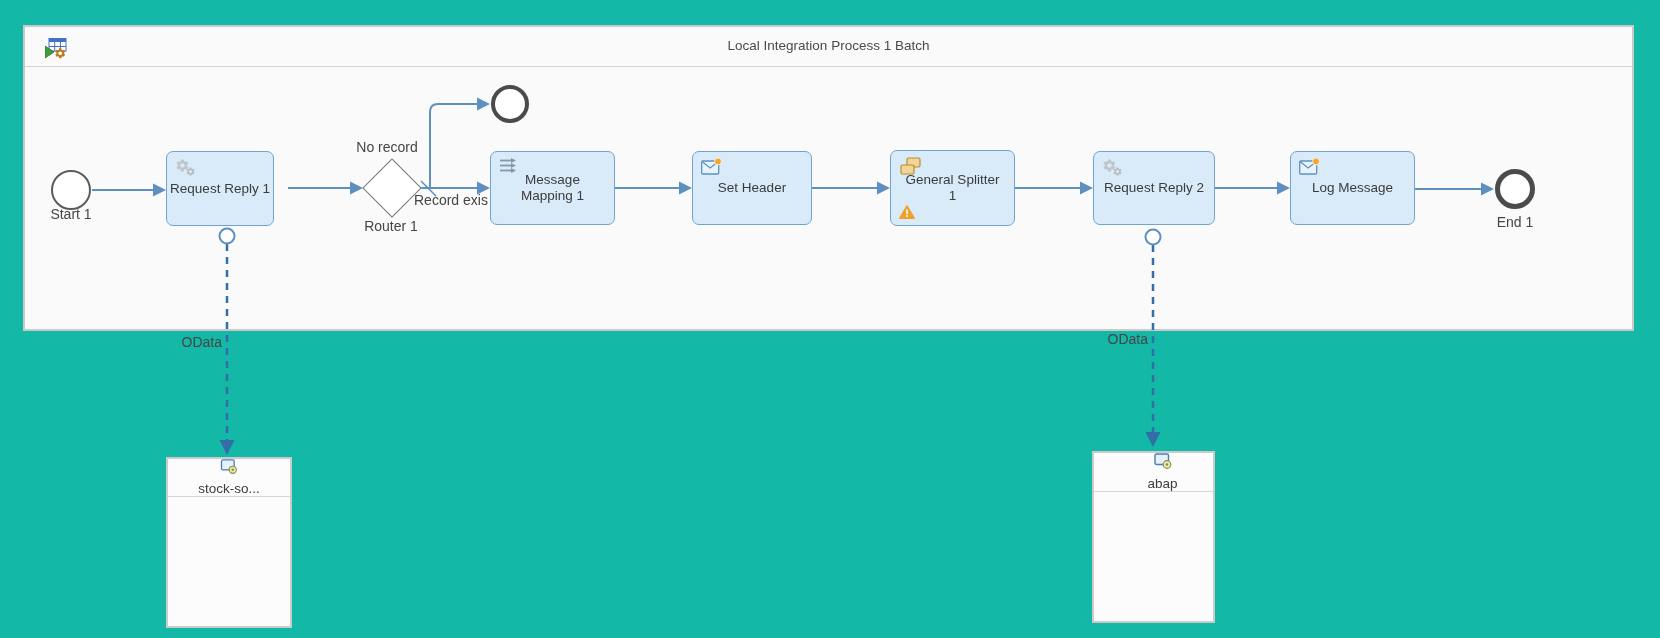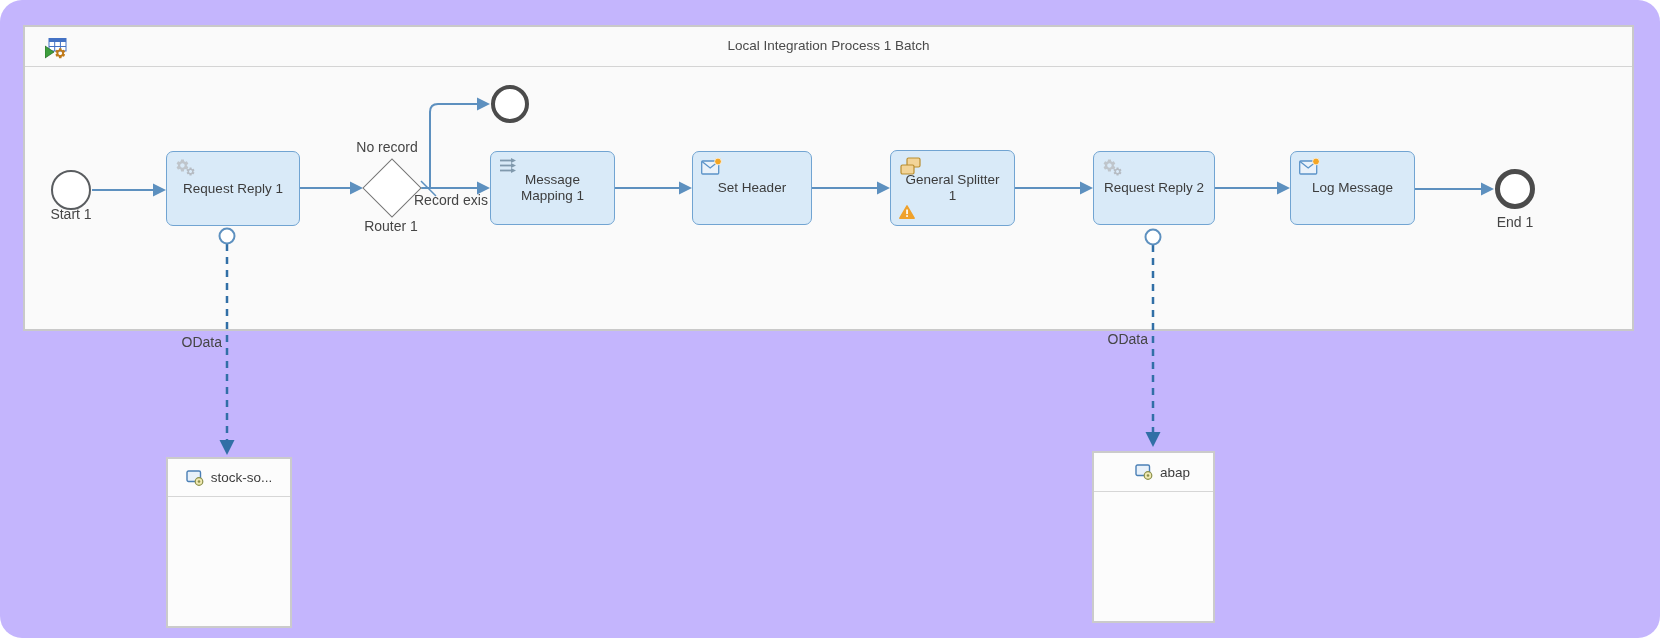--- a/index.html
+++ b/index.html
@@ -1,18 +1,18 @@
 <!DOCTYPE html>
 <html><head>
 <meta charset="utf-8">
 <style>
   * { margin:0; padding:0; box-sizing:border-box; }
   html,body { background:#fff; }
   body { font-family:"Liberation Sans", sans-serif; color:#3f3f3f; }
-  .canvas { position:relative; width:1660px; height:638px; background:#c4b5fd; overflow:hidden;border-radius:22px; }
+  .canvas { position:relative; width:1660px; height:638px; background:#14b8a6; overflow:hidden; }
 
   
   .proc-container { position:absolute; left:23px; top:25px; width:1611px; height:306px;
     background:#fafafa; border:2px solid #c9c9c9; }
   .proc-header { position:absolute; left:0; top:0; width:100%; height:40px;
     border-bottom:1px solid #d4d4d4; }
   .proc-title { position:absolute; left:0; top:11px; width:100%; text-align:center;
     font-size:13.5px; color:#4a4a4a; }
   .proc-icon { position:absolute; left:20px; top:11px; width:22px; height:21px; }
 
@@ -35,21 +35,21 @@
 
   
   .lbl { position:absolute; font-size:14px; color:#454545; white-space:nowrap; }
   .lbl.center { text-align:center; }
   .lbl.right { text-align:right; }
 
   
   .participant { position:absolute; background:#fcfcfc; border:2px solid #cbcbcb; }
   .participant .p-header { position:absolute; left:0; top:0; width:100%;
     border-bottom:1px solid #d6d6d6; display:flex; align-items:center; justify-content:center; gap:7px;
-    font-size:13.5px; color:#3c3c3c; }
+    font-size:13.5px; color:#3c3c3c;flex-direction:column; }
   .edges { position:absolute; left:0; top:0; width:1660px; height:638px; }
 </style>
 </head>
 <body>
 
 <div class="canvas">
 
   <div class="proc-container">
     <div class="proc-header">
       <svg class="proc-icon" viewBox="0 0 22 21">
@@ -110,21 +110,21 @@
   <div class="lbl center" style="left:465px; top:133px; width:90px;margin-top:44px;">End 3</div>
 
   <div class="event end-event" style="left:1495px; top:169px;"></div>
   <div class="lbl center" style="left:1470px; top:214px; width:90px;">End 1</div>
 
   <div class="lbl center" style="left:337px; top:139px; width:100px;">No record</div>
   <div class="lbl" style="left:414px; top:192px; z-index:1;">Record exis</div>
   <div class="gateway" style="left:371px; top:167px;"></div>
   <div class="lbl center" style="left:341px; top:218px; width:100px;">Router 1</div>
 
-  <div class="task" style="left:166px; top:151px; width:134px; height:75px; z-index:2;">
+  <div class="task" style="left:166px; top:151px; width:108px; height:75px; z-index:2;">
     <svg class="node-icon" width="21" height="19" viewBox="0 0 21 19">
       <g fill="#bfc5cb" fill-rule="evenodd" transform="scale(0.62)">
         <path d="M19.14,12.94c0.04-0.3,0.06-0.61,0.06-0.94c0-0.32-0.02-0.64-0.07-0.94l2.03-1.58c0.18-0.14,0.23-0.41,0.12-0.61l-1.92-3.32c-0.12-0.22-0.37-0.29-0.59-0.22l-2.39,0.96c-0.5-0.38-1.03-0.7-1.62-0.94L14.4,2.81c-0.04-0.24-0.24-0.41-0.48-0.41h-3.84c-0.24,0-0.43,0.17-0.47,0.41L9.25,5.35C8.66,5.59,8.12,5.92,7.63,6.29L5.24,5.33c-0.22-0.08-0.47,0-0.59,0.22L2.74,8.87C2.62,9.08,2.66,9.34,2.86,9.48l2.03,1.58C4.84,11.36,4.8,11.69,4.8,12s0.02,0.64,0.07,0.94l-2.03,1.58c-0.18,0.14-0.23,0.41-0.12,0.61l1.92,3.32c0.12,0.22,0.37,0.29,0.59,0.22l2.39-0.96c0.5,0.38,1.03,0.7,1.62,0.94l0.36,2.54c0.05,0.24,0.24,0.41,0.48,0.41h3.84c0.24,0,0.44-0.17,0.47-0.41l0.36-2.54c0.59-0.24,1.13-0.56,1.62-0.94l2.39,0.96c0.22,0.08,0.47,0,0.59-0.22l1.92-3.32c0.12-0.22,0.07-0.47-0.12-0.61L19.14,12.94z M12,15.6c-1.98,0-3.6-1.62-3.6-3.6s1.62-3.6,3.6-3.6s3.6,1.62,3.6,3.6S13.98,15.6,12,15.6z"></path>
       </g>
       <g fill="#b6bcc3" fill-rule="evenodd" transform="translate(10.5,8.5) scale(0.42)">
         <path d="M19.14,12.94c0.04-0.3,0.06-0.61,0.06-0.94c0-0.32-0.02-0.64-0.07-0.94l2.03-1.58c0.18-0.14,0.23-0.41,0.12-0.61l-1.92-3.32c-0.12-0.22-0.37-0.29-0.59-0.22l-2.39,0.96c-0.5-0.38-1.03-0.7-1.62-0.94L14.4,2.81c-0.04-0.24-0.24-0.41-0.48-0.41h-3.84c-0.24,0-0.43,0.17-0.47,0.41L9.25,5.35C8.66,5.59,8.12,5.92,7.63,6.29L5.24,5.33c-0.22-0.08-0.47,0-0.59,0.22L2.74,8.87C2.62,9.08,2.66,9.34,2.86,9.48l2.03,1.58C4.84,11.36,4.8,11.69,4.8,12s0.02,0.64,0.07,0.94l-2.03,1.58c-0.18,0.14-0.23,0.41-0.12,0.61l1.92,3.32c0.12,0.22,0.37,0.29,0.59,0.22l2.39-0.96c0.5,0.38,1.03,0.7,1.62,0.94l0.36,2.54c0.05,0.24,0.24,0.41,0.48,0.41h3.84c0.24,0,0.44-0.17,0.47-0.41l0.36-2.54c0.59-0.24,1.13-0.56,1.62-0.94l2.39,0.96c0.22,0.08,0.47,0,0.59-0.22l1.92-3.32c0.12-0.22,0.07-0.47-0.12-0.61L19.14,12.94z M12,15.6c-1.98,0-3.6-1.62-3.6-3.6s1.62-3.6,3.6-3.6s3.6,1.62,3.6,3.6S13.98,15.6,12,15.6z"></path>
       </g>
     </svg>
     <span>Request Reply 1</span>
   </div>

